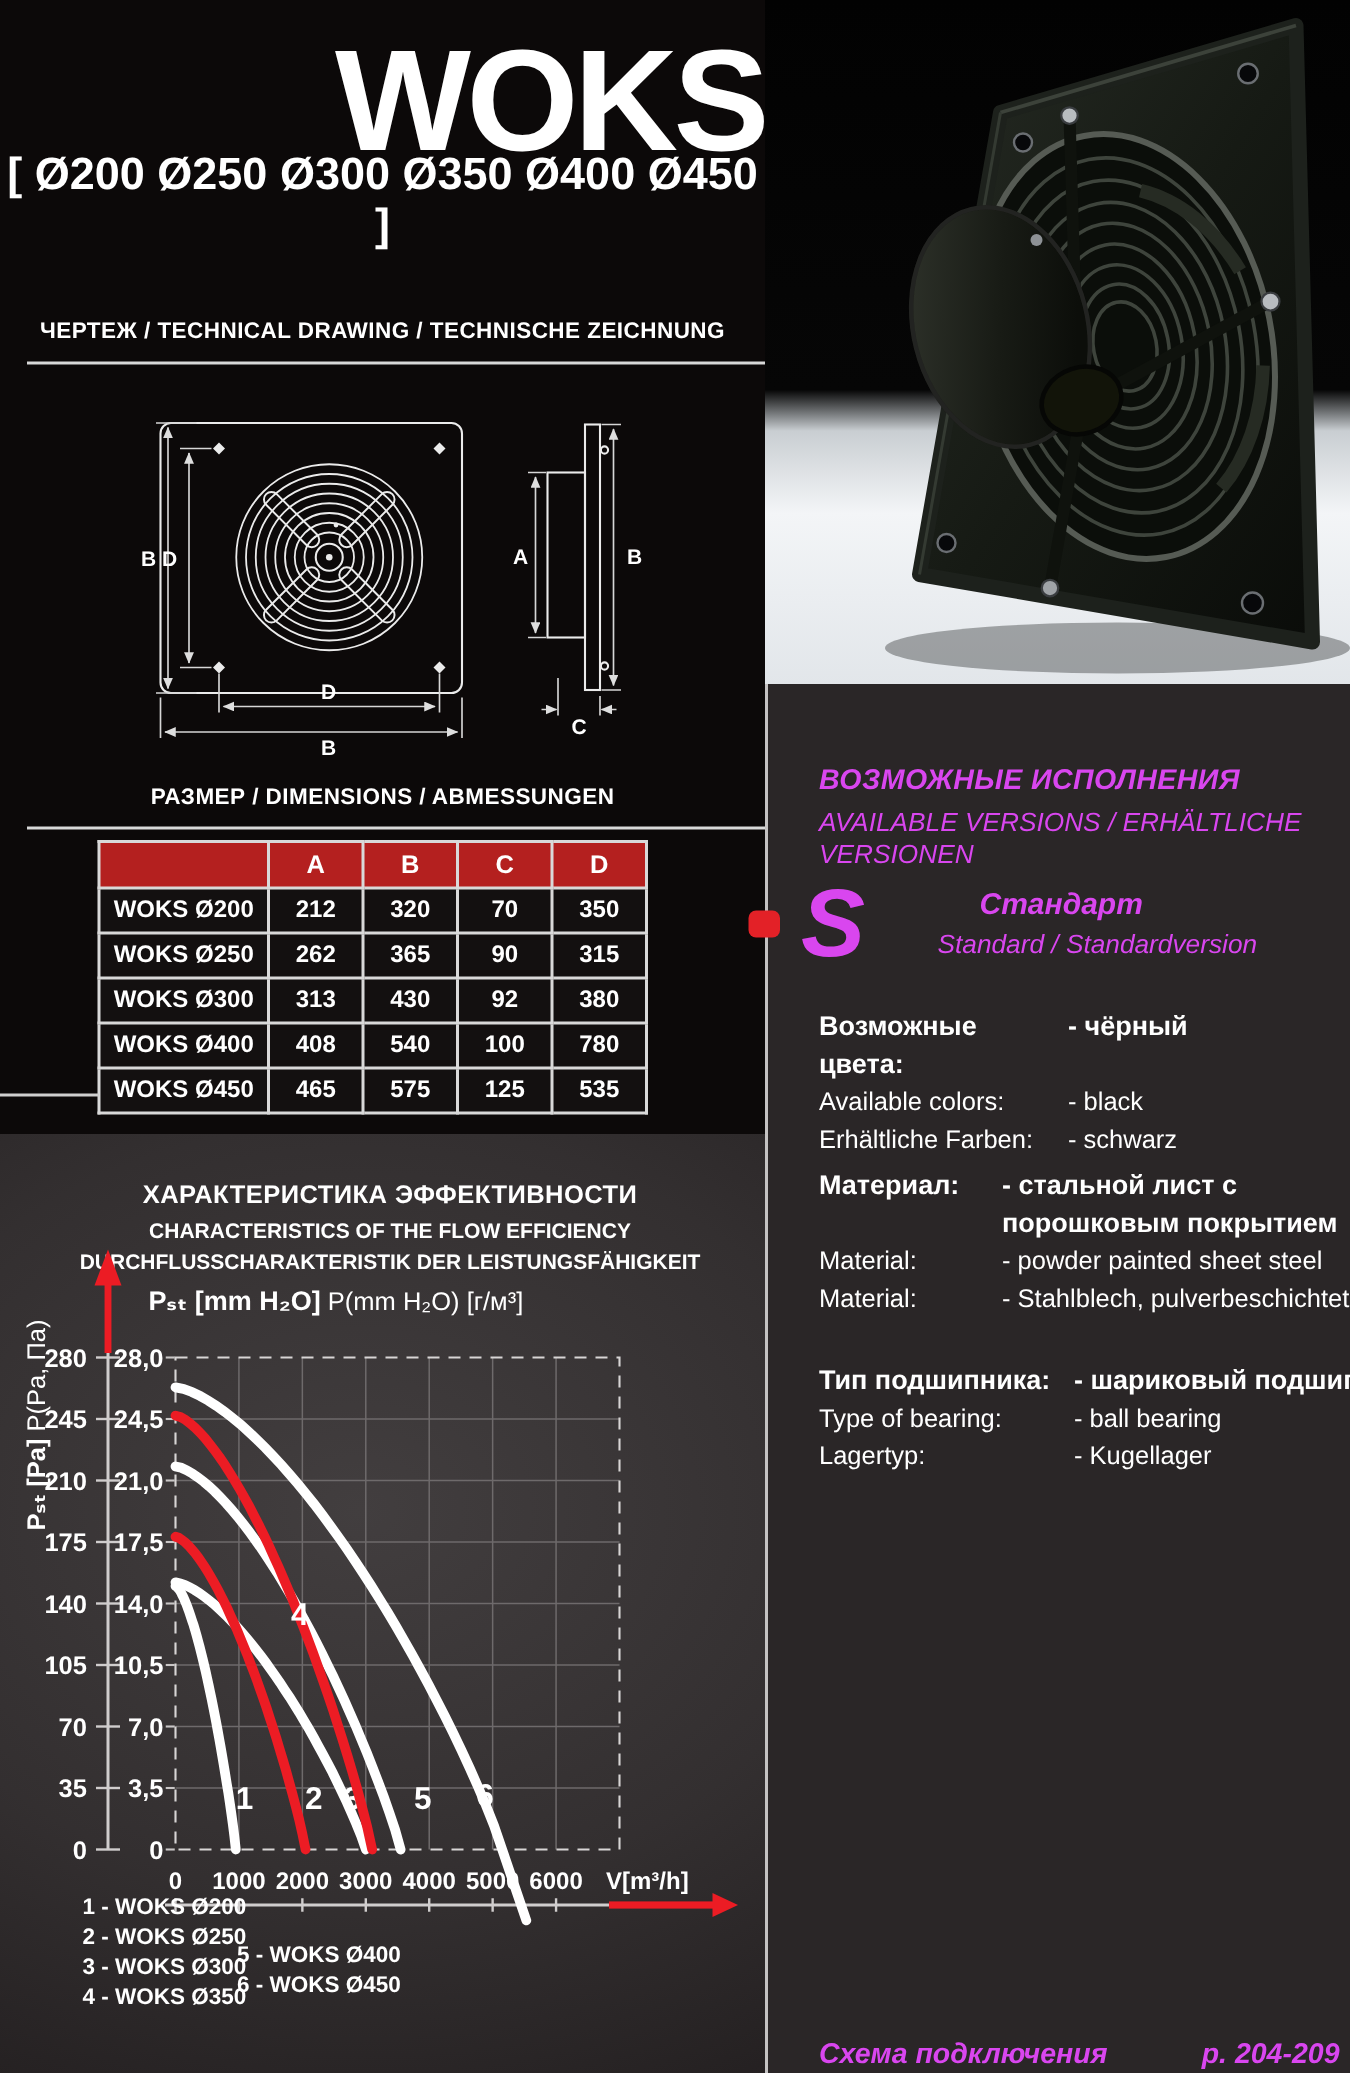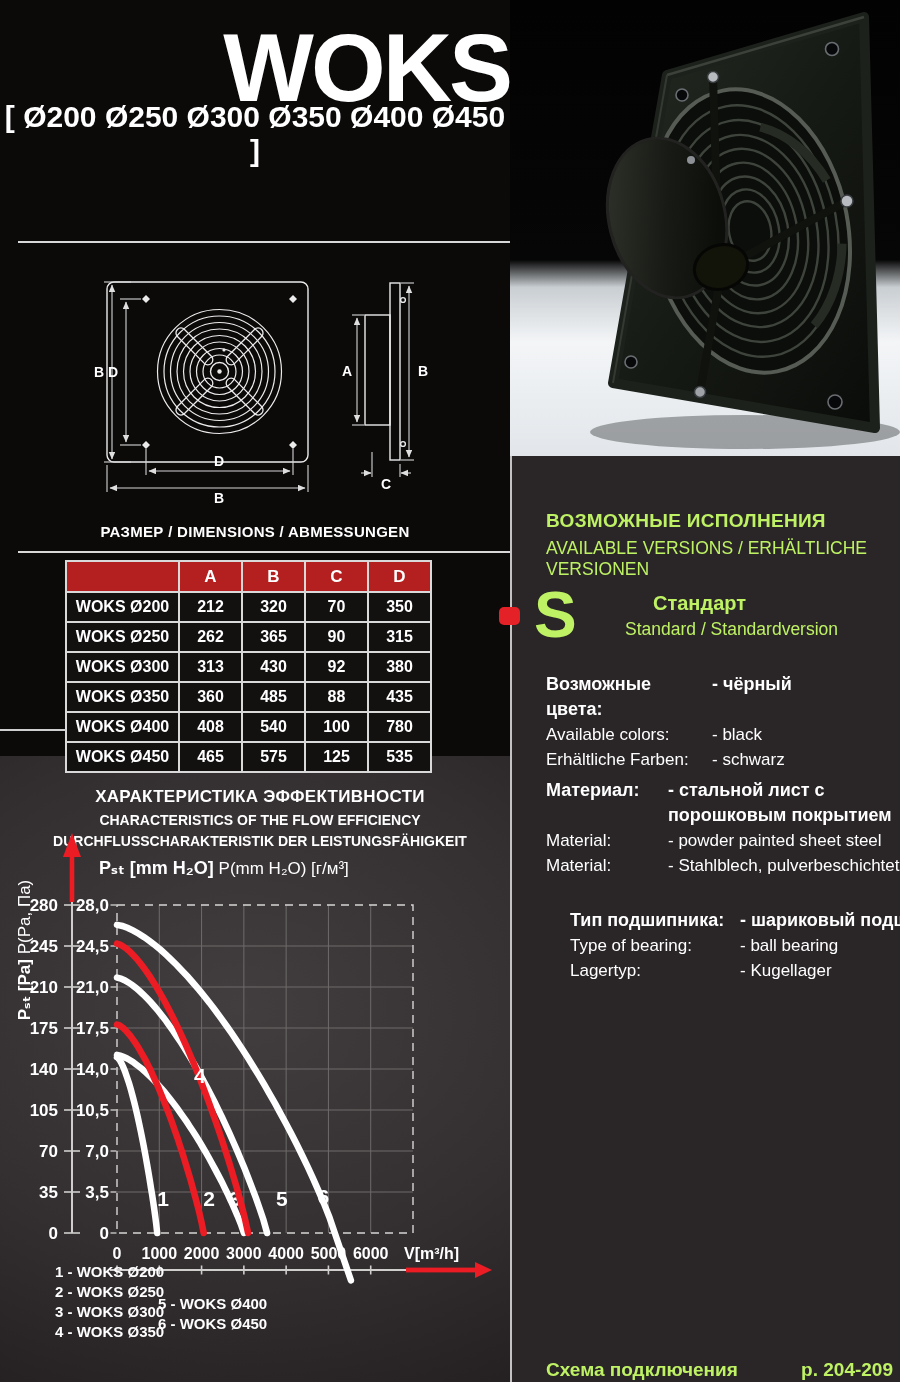--- a/index.html
+++ b/index.html
@@ -31,49 +31,50 @@
   #y-top-label{left:99px;top:857px;font-size:17px;}
   #y-top-label b{font-size:18px;}
   
   .legend-col{font-size:15px;font-weight:bold;line-height:20px;white-space:pre;}
   #legend-col-1{left:55px;top:1262px;}
   #legend-col-2{left:158px;top:1294px;}
   
   #photo{position:absolute;left:510px;top:0;width:390px;height:456px;}
   #right-panel{position:absolute;left:510px;top:456px;width:388px;height:926px;
      background:#2a2627;border-left:2px solid #c4c2c2;}
-  .rp{position:absolute;color:#bef264;}
+  .rp{position:absolute;color:#d946ef;font-style:italic;}
   #ver-title-ru{left:34px;top:54px;font-size:19px;font-weight:bold;letter-spacing:.3px;}
   #ver-title-en{left:34px;top:82px;font-size:17.5px;}
   #s-badge{left:22px;top:122px;font-size:64px;font-weight:bold;}
   #std-ru{left:113px;top:136px;font-size:20px;font-weight:bold;margin-left:28px;}
   #std-en{left:113px;top:163px;font-size:17.5px;}
   .spec-block{position:absolute;left:34px;}
   .spec-row{display:flex;line-height:25px;font-size:17px;}
   .spec-row.b{font-weight:bold;font-size:18px;}
   #colors-block{top:216px;} #colors-block .lbl{width:166px;flex:none;}
   #material-block{top:322px;} #material-block .lbl{width:122px;flex:none;}
-  #bearing-block{top:452px;} #bearing-block .lbl{width:170px;flex:none;margin-left:24px;}
+  #bearing-block{top:452px;} #bearing-block .lbl{width:170px;flex:none;}
   .spec-row .val{width:238px;}
   #red-square{left:499px;top:607px;width:21px;height:18px;border-radius:5px;background:#e32127;}
   #footer-left{left:34px;top:903px;font-size:19px;font-weight:bold;}
   #footer-right{right:7px;top:903px;font-size:19px;font-weight:bold;}
   svg text{font-family:"Liberation Sans","DejaVu Sans",sans-serif;}
 </style>
 </head>
 <body>
 
 <div id="page">
 
   <div id="left-col">
     <div id="flow-section"></div>
 
     <div class="abs" id="main-title">WOKS</div>
     <div class="abs" id="size-list">[ Ø200  Ø250  Ø300  Ø350  Ø400  Ø450 ]</div>
 
+    <div class="abs sec-heading" style="top:212px;">ЧЕРТЕЖ / TECHNICAL DRAWING / TECHNISCHE ZEICHNUNG</div>
     <div class="abs rule" style="left:18px;top:241px;width:492px;"></div>
 
     <svg class="abs" style="left:85px;top:258px;" width="370" height="252" viewBox="85 258 370 252">
       <defs>
         <marker id="arr" markerWidth="8" markerHeight="8" refX="6.5" refY="3" orient="auto-start-reverse">
           <path d="M0,0 L7,3 L0,6 Z" fill="#dedede"></path>
         </marker>
       </defs>
       <g stroke="#ebebeb" stroke-width="1.4" fill="none">
         <rect x="107" y="282" width="201" height="180" rx="7"></rect>
@@ -183,27 +184,20 @@
             <td class="num">365</td>
             <td class="num">90</td>
             <td class="num">315</td>
           </tr>
           <tr>
             <td class="model">WOKS Ø300</td>
             <td class="num">313</td>
             <td class="num">430</td>
             <td class="num">92</td>
             <td class="num">380</td>
-          </tr>
-          <tr>
-            <td class="model">WOKS Ø350</td>
-            <td class="num">360</td>
-            <td class="num">485</td>
-            <td class="num">88</td>
-            <td class="num">435</td>
           </tr>
           <tr>
             <td class="model">WOKS Ø400</td>
             <td class="num">408</td>
             <td class="num">540</td>
             <td class="num">100</td>
             <td class="num">780</td>
           </tr>
           <tr>
             <td class="model">WOKS Ø450</td>

